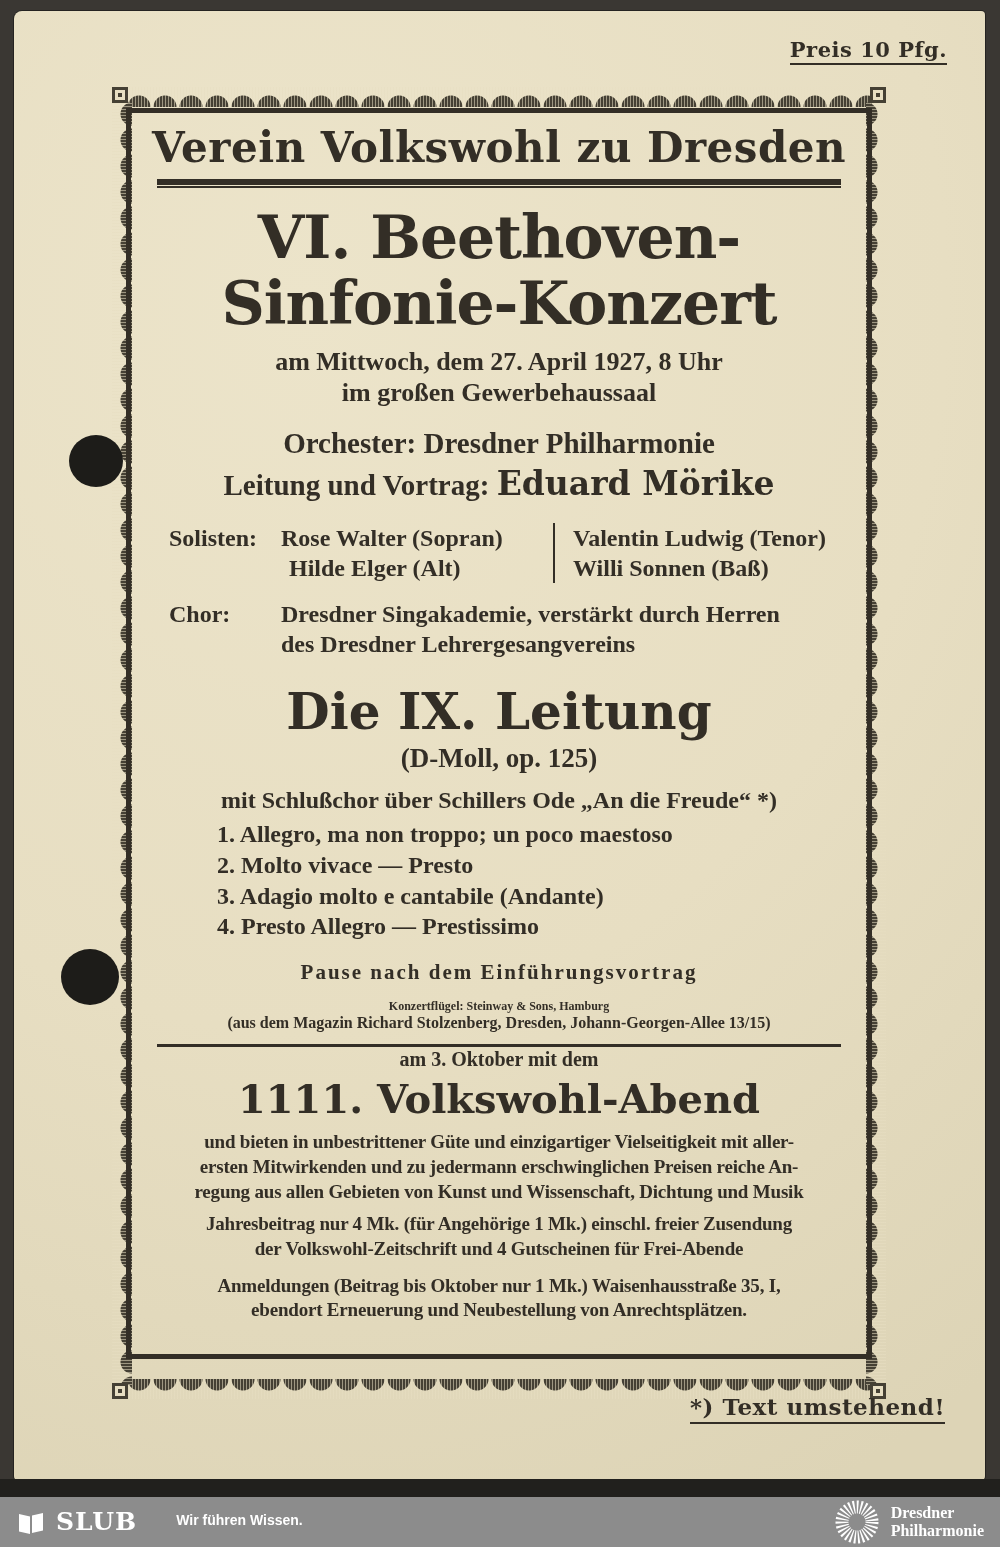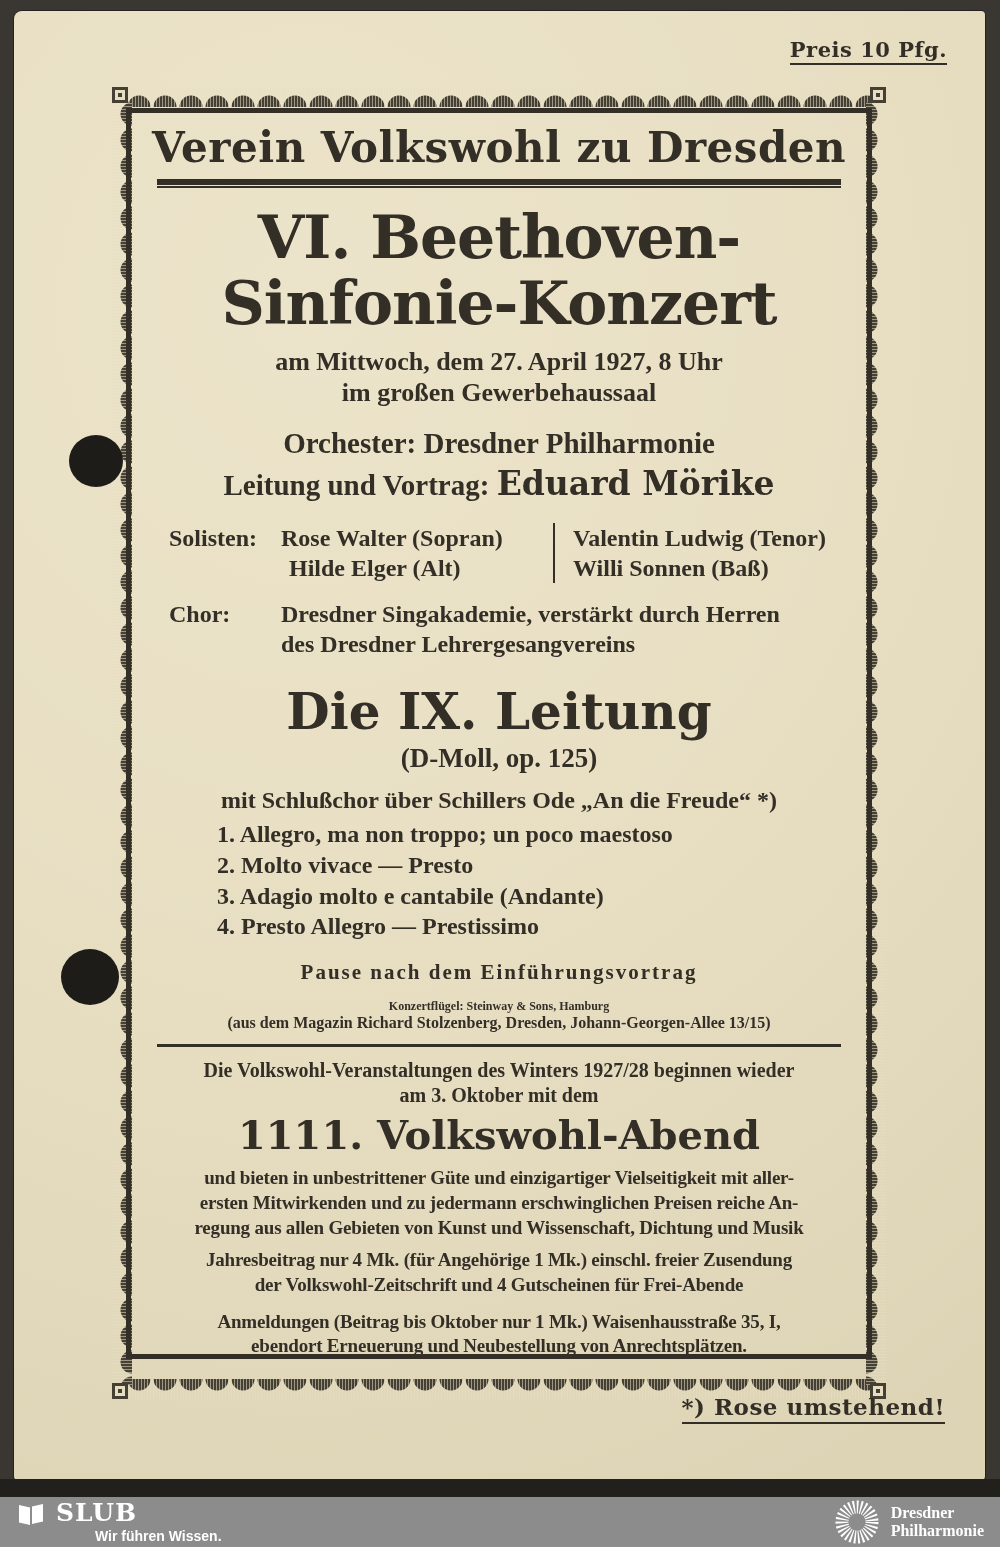--- a/index.html
+++ b/index.html
@@ -104,21 +104,21 @@
   
   .dark-strip { position:absolute; left:0; top:1479px; width:1000px; height:19px; background:#21201d; }
   .footer-bar {
     position:absolute; left:0; top:1497px; width:1000px; height:50px;
     background:#8c8c8c; color:#fff;
     display:flex; align-items:center; justify-content:space-between;
     padding:0 16px 0 18px;
   }
   .slub-block { display:flex; align-items:flex-start; gap:12px; cursor:pointer; }
   .slub-book { width:26px; height:24px; margin-top:3px; }
-  .slub-text { display:flex; flex-direction:column; }
+  .slub-text { display:flex; flex-direction:row; }
   .slub-name { font-family:"DejaVu Serif", serif; font-weight:bold; font-size:25px; line-height:1; letter-spacing:1px; }
   .slub-tagline { font-family:"Liberation Sans", sans-serif; font-weight:bold; font-size:14px; margin-top:3px;margin-left:39px; }
   .phil-block { display:flex; align-items:center; gap:10px; cursor:pointer; }
   .phil-text { font-family:"Liberation Serif", serif; font-weight:bold; font-size:16px; line-height:1.15; text-align:left; }
 </style>
 </head>
 <body>
 
 <div class="paper">
   <div class="price disp">Preis 10 Pfg.</div>
@@ -179,41 +179,40 @@
         <div>3. Adagio molto e cantabile (Andante)</div>
         <div>4. Presto Allegro — Prestissimo</div>
       </div>
 
       <div class="pause-note">Pause nach dem Einführungsvortrag</div>
       <div class="piano-1">Konzertflügel: Steinway &amp; Sons, Hamburg</div>
       <div class="piano-2">(aus dem Magazin Richard Stolzenberg, Dresden, Johann-Georgen-Allee 13/15)</div>
 
       <div class="thin-rule"></div>
 
-      <div class="intro-line first">Die Volkswohl-Veranstaltungen des Winters 1927/28 beginnen wieder</div>
       <div class="intro-line">am 3. Oktober mit dem</div>
       <div class="event-title disp">1111. Volkswohl-Abend</div>
 
       <div class="body-block">
         <div class="body-line">und bieten in unbestrittener Güte und einzigartiger Vielseitigkeit mit aller-</div>
         <div class="body-line">ersten Mitwirkenden und zu jedermann erschwinglichen Preisen reiche An-</div>
         <div class="body-line">regung aus allen Gebieten von Kunst und Wissenschaft, Dichtung und Musik</div>
       </div>
       <div class="fee-block">
         <div class="fee-line">Jahresbeitrag nur 4 Mk. (für Angehörige 1 Mk.) einschl. freier Zusendung</div>
         <div class="fee-line">der Volkswohl-Zeitschrift und 4 Gutscheinen für Frei-Abende</div>
       </div>
       <div class="reg-block">
         <div class="reg-line">Anmeldungen (Beitrag bis Oktober nur 1 Mk.) Waisenhausstraße 35, I,</div>
         <div class="reg-line">ebendort Erneuerung und Neubestellung von Anrechtsplätzen.</div>
       </div>
     </div>
   </div>
 
-  <div class="footnote disp">*) Rose umstehend!</div>
+  <div class="footnote disp">*) Text umstehend!</div>
 
   <div class="hole h1"></div>
   <div class="hole h2"></div>
 </div>
 
 <div class="dark-strip"></div>
 
 <div class="footer-bar">
   <div class="slub-block">
     <svg class="slub-book" viewBox="0 0 26 24">

